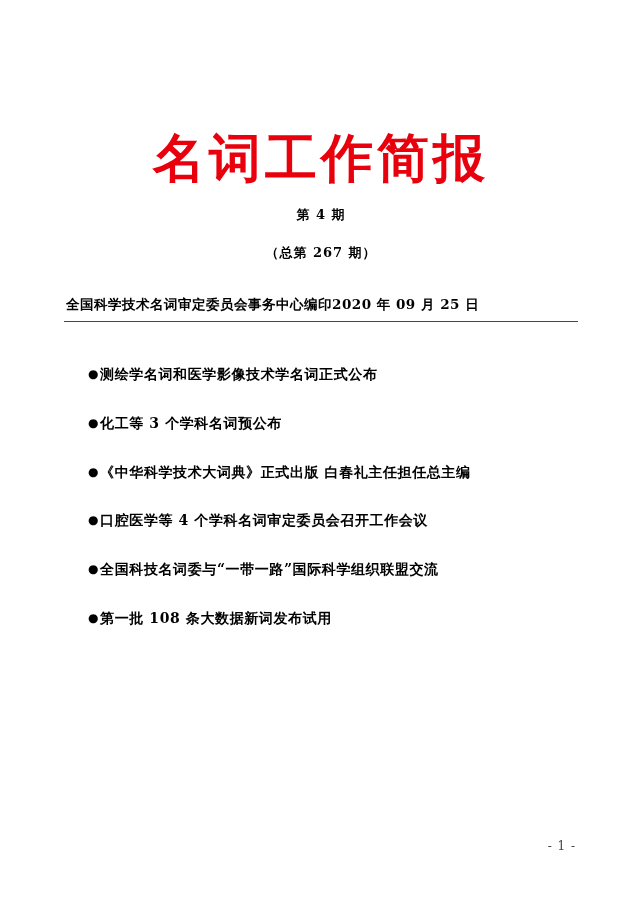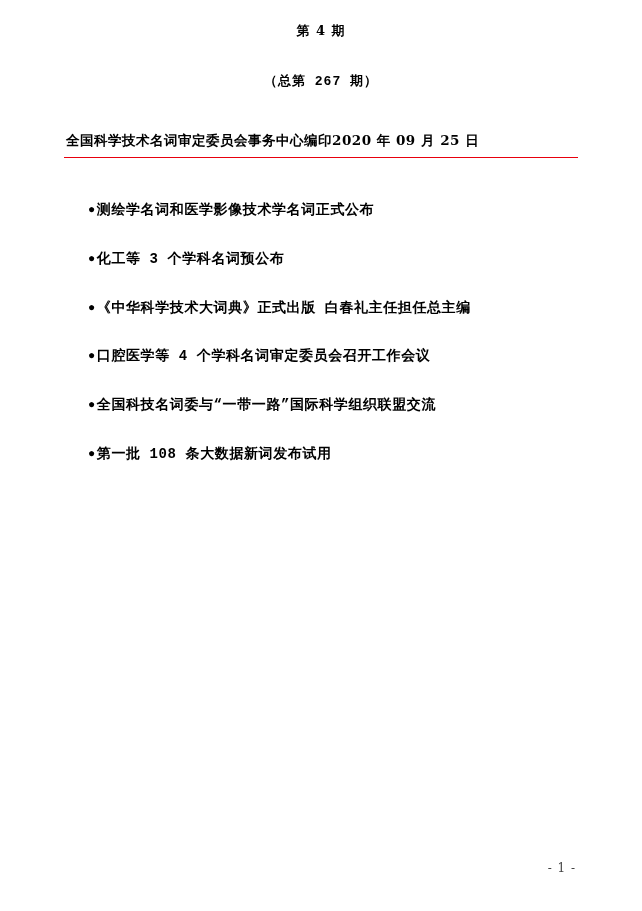--- a/index.html
+++ b/index.html
@@ -35,79 +35,77 @@
     text-align: center;
     font-size: 13px;
     font-weight: bold;
     margin-top: 22px;
     letter-spacing: 1px;
   }
   .issue-total {
     text-align: center;
     font-size: 13px;
     font-weight: bold;
-    margin-top: 32px;
+    margin-top: 20px;
     letter-spacing: 1px;
-    font-family: Liberation Mono, monospace;
   }
   .imprint {
     margin-top: 34px;
     display: flex;
     justify-content: flex-start;
     align-items: flex-end;
     font-size: 13.5px;
     font-weight: bold;
     padding: 0 4px 7px 4px;
     letter-spacing: 0.5px;
   }
   .imprint .issuer {
     white-space: nowrap;
   }
   .imprint .date {
     white-space: nowrap;
     padding-right: 2px;
-    margin-top: 8px;
   }
   .rule {
     height: 0;
     border-top: 1.6px solid #e8000d;
     margin: 0 2px;
   }
   .toc {
     margin-top: 44px;
     padding-left: 26px;
   }
   .toc-item {
     font-size: 14px;
     font-weight: bold;
     line-height: 1.2;
     margin-bottom: 32px;
     letter-spacing: 0.6px;
     white-space: nowrap;
-    font-family: Liberation Mono, monospace;
   }
   .toc-item .bullet {
     font-size: 12px;
     vertical-align: 1px;
     margin-right: 1px;
   }
   .folio {
     position: absolute;
     right: 66px;
     bottom: 58px;
     font-size: 12px;
     letter-spacing: 1px;
     color: #444;
   }
 </style>
 </head>
 <body>
 
 <div class="page">
 
+  <div class="masthead">名词工作简报</div>
 
   <div class="issue">第 4 期</div>
 
   <div class="issue-total">（总第 267 期）</div>
 
   <div class="imprint">
     <span class="issuer">全国科学技术名词审定委员会事务中心编印</span>
     <span class="date">2020 年 09 月 25 日</span>
   </div>
 

